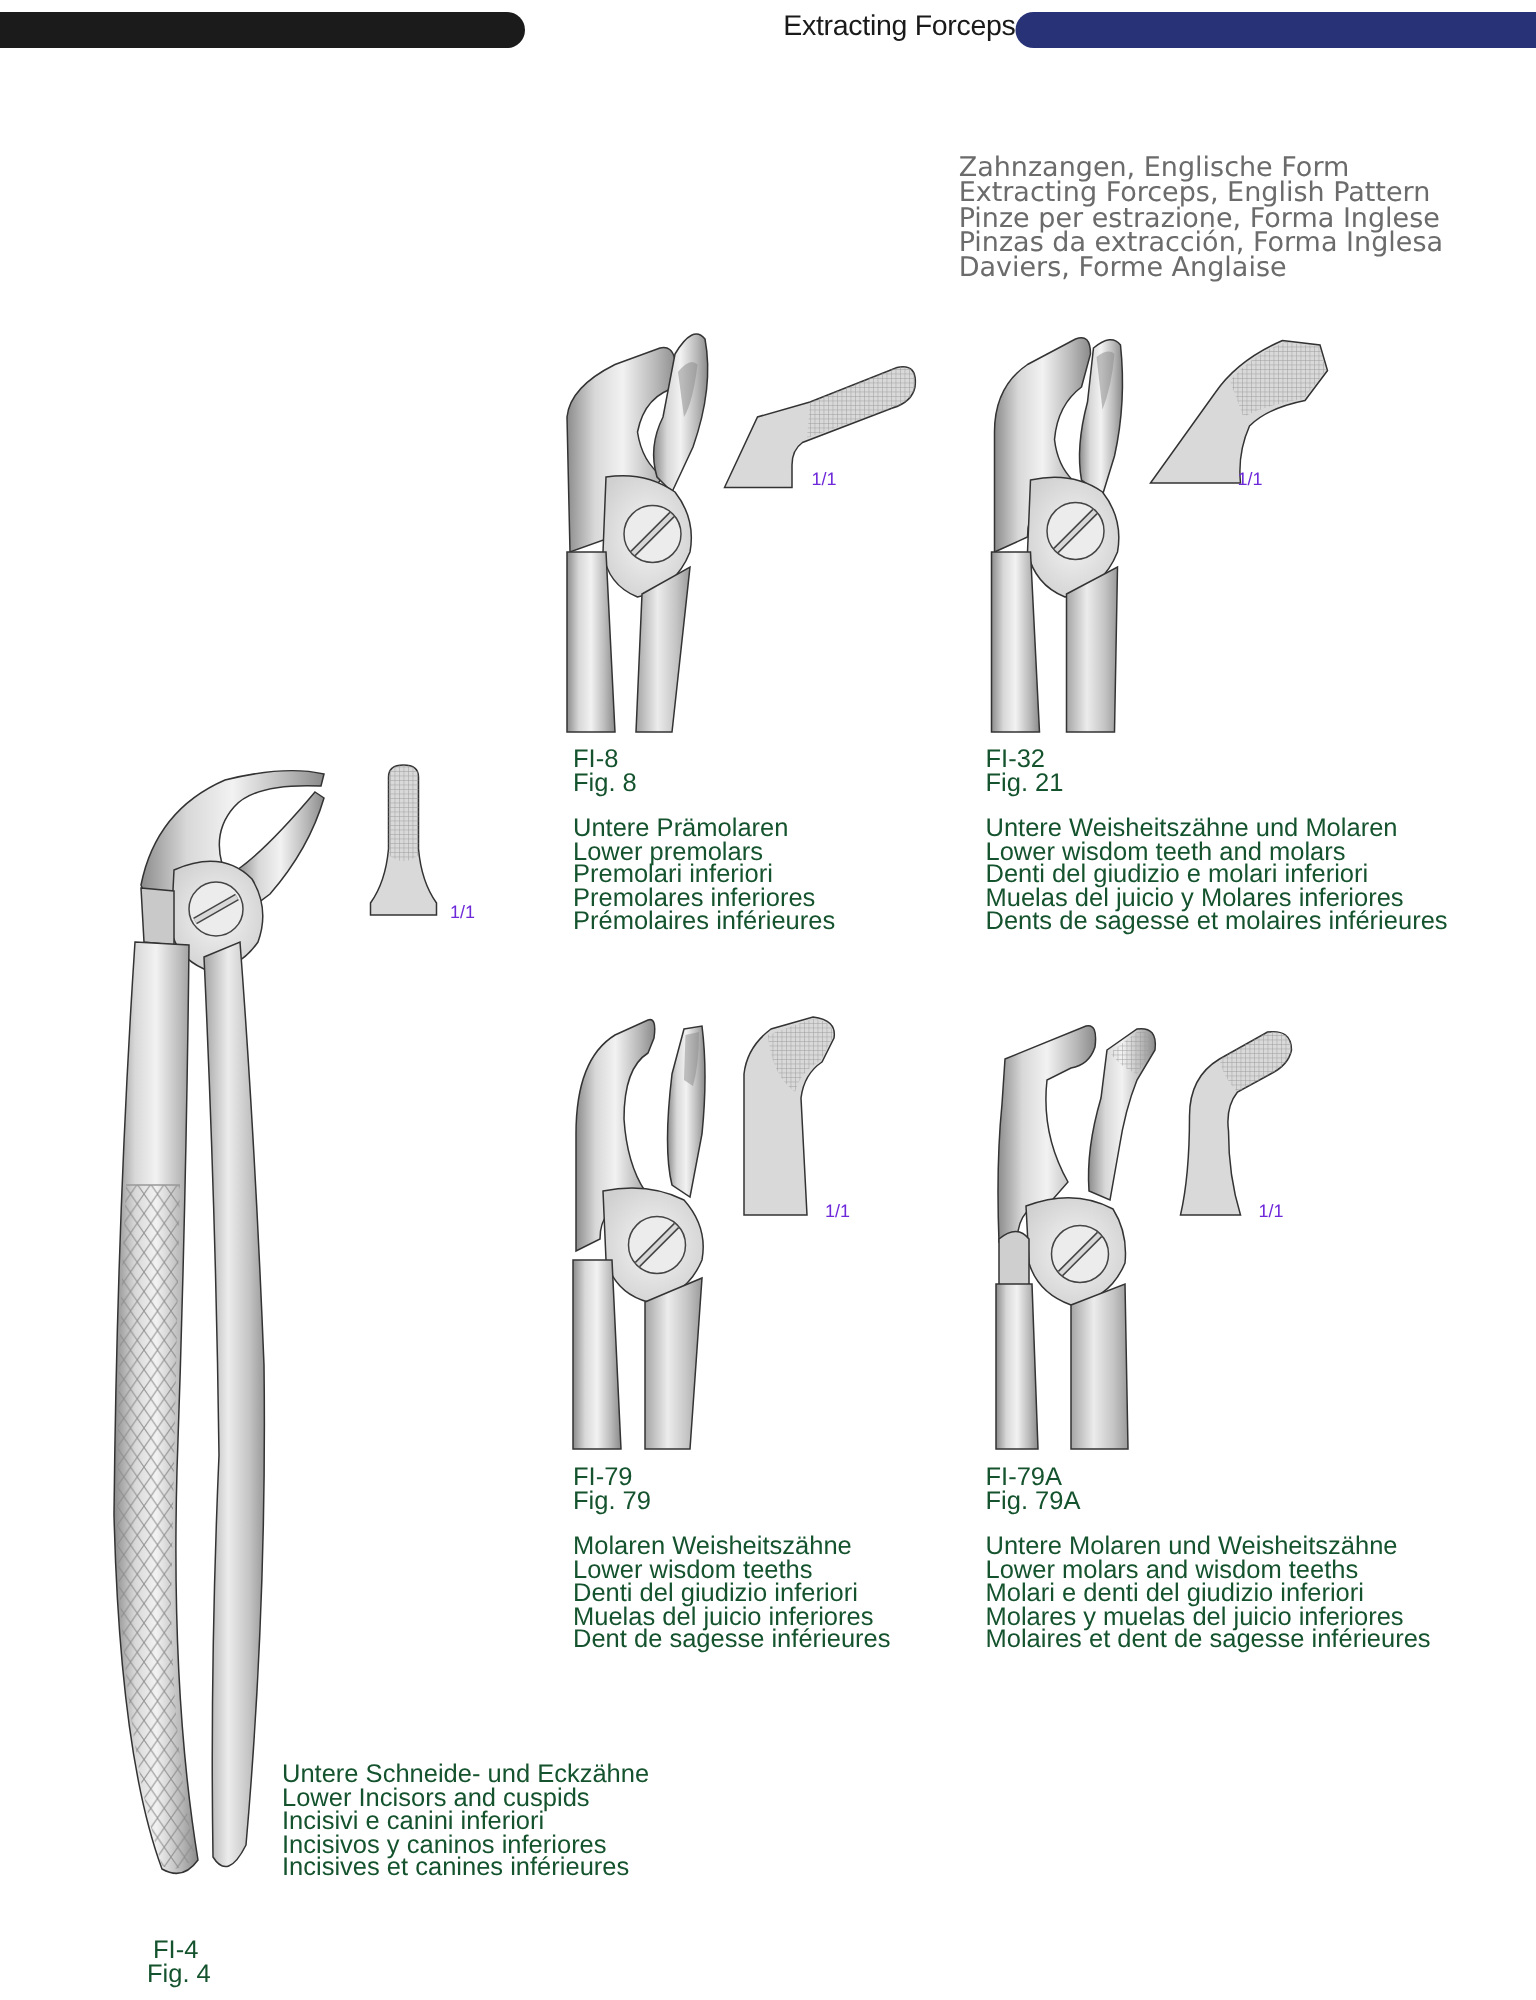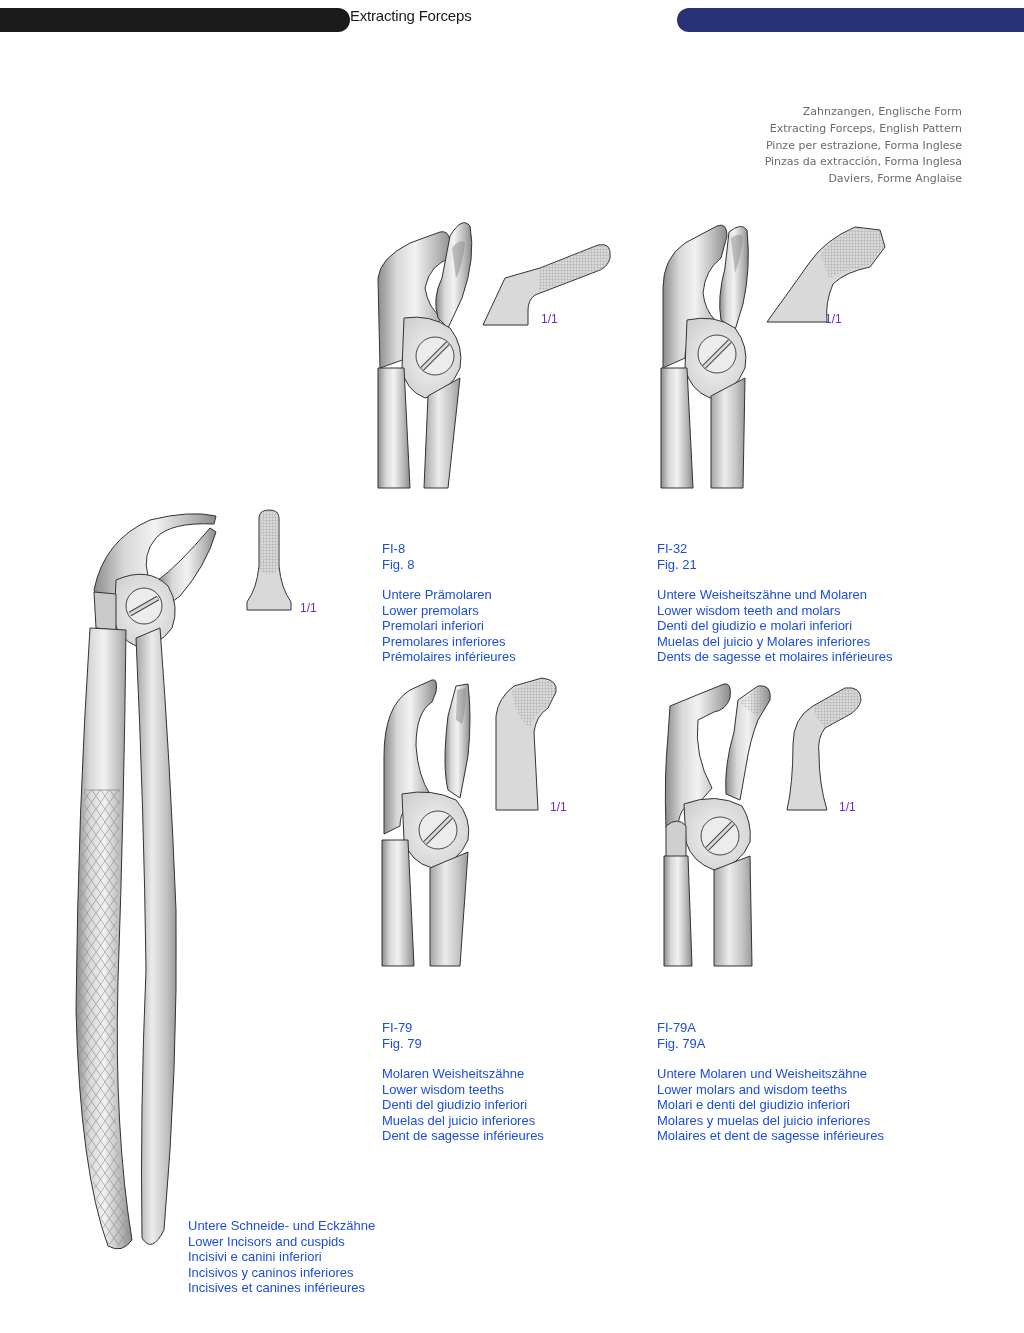--- a/index.html
+++ b/index.html
@@ -2,26 +2,26 @@
 <html><head>
 <meta charset="utf-8">
 <style>
   html, body { margin: 0; padding: 0; background: #ffffff; }
   body { width: 1024px; height: 1333px; position: relative; overflow: hidden;
          font-family: "Liberation Sans", sans-serif; color: #4a4a4a; }
   .bar-left { position: absolute; left: 0; top: 8px; width: 350px; height: 24px;
               background: #1b1b1b; border-radius: 0 12px 12px 0; }
   .bar-right { position: absolute; left: 677px; top: 8px; width: 347px; height: 24px;
                background: #283377; border-radius: 12px 0 0 12px; }
-  .page-title { position: absolute; left: 350px; width: 327px; top: 7px; text-align: left;
-                font-size: 15px; color: #1a1a1a; font-family: "Liberation Sans Narrow", "Liberation Sans", sans-serif; letter-spacing: -0.2px; }
-  .subtitle-block { position: absolute; right: 62px; top: 104px; text-align: right;
-                    font-family: "DejaVu Sans", sans-serif; font-size: 11px; line-height: 16.8px; color: #6b6b6b; }
+  .page-title { position: absolute; left: 350px; width: 327px; top: 7px; text-align: right;
+                font-size: 19px; color: #1a1a1a; font-family: "Liberation Sans Narrow", "Liberation Sans", sans-serif; letter-spacing: -0.2px; }
+  .subtitle-block { position: absolute; right: 62px; top: 104px; text-align: left;
+                    font-family: "DejaVu Sans", sans-serif; font-size: 18px; line-height: 16.8px; color: #6b6b6b; }
   .subtitle-block div { white-space: nowrap; }
-  .caption { position: absolute; font-size: 13px; line-height: 15.5px; color: #1d4ed8; white-space: nowrap; margin-top: 43px; }
+  .caption { position: absolute; font-size: 17px; line-height: 15.5px; color: #14532d; white-space: nowrap; }
   .caption .gap { height: 15px; }
   .scale { position: absolute; font-size: 12px; color: #6d28d9; }
   svg.art { position: absolute; overflow: visible; }
 </style>
 </head>
 <body>
 
 <div class="bar-left"></div>
 <div class="page-title">Extracting Forceps</div>
 <div class="bar-right"></div>

